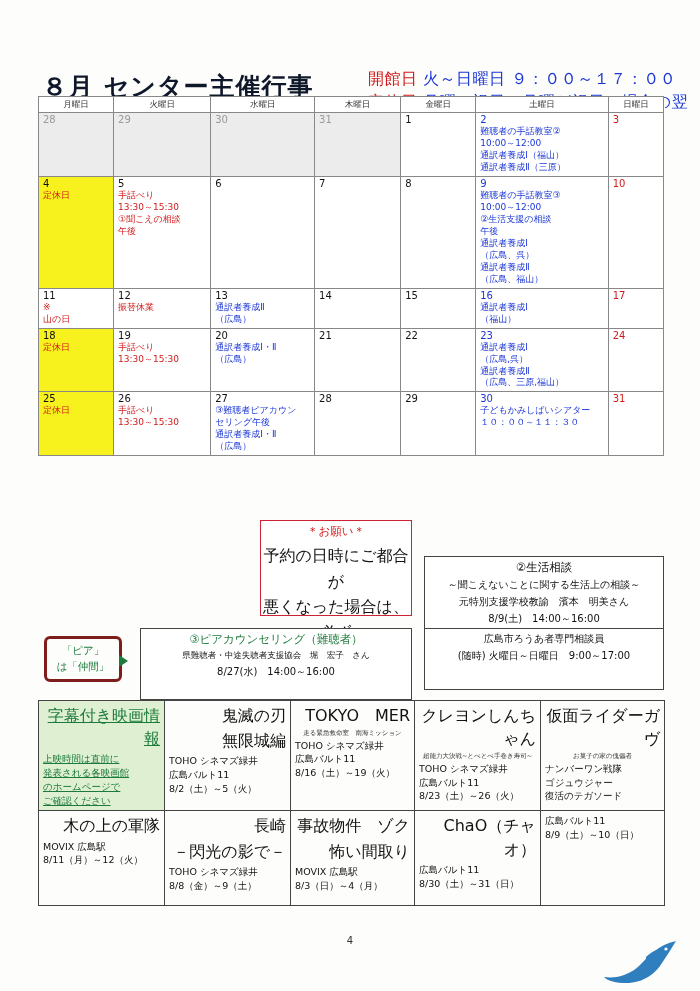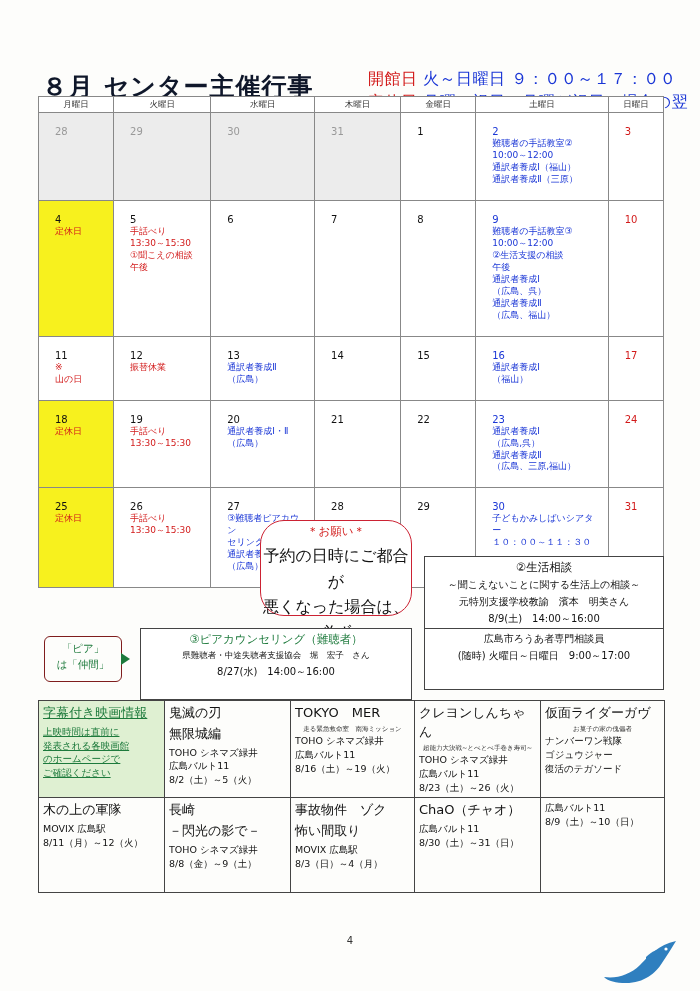--- a/index.html
+++ b/index.html
@@ -37,21 +37,21 @@
   table.cal th{
     font-size:8.5px;font-weight:normal;color:#333;
     border:1px solid #888;
     height:13px;
     text-align:center;
     background:#fff;
   }
   table.cal td{
     border:1px solid #888;
     vertical-align:top;
-    padding:12px;
+    padding:0;
     background:#fff;
   }
   .daynum{
     font-size:10px;
     padding:1px 0 0 4px;
     line-height:1.1;
   }
   .daynum.blue{color:#1a36d6;}
   .daynum.red{color:#d21a1a;}
   .daynum.gray{color:#999;}
@@ -77,49 +77,49 @@
   }
   .box-sub{
     text-align:center;font-size:10px;
     padding-top:3px;
   }
   .box-line{
     text-align:center;font-size:10px;padding-top:3px;
   }
   .red-t{color:#d21a1a;}
   .green-t{color:#1d7a3c;}
-  .pink-box{border-color:#c23;border-radius:24px; }
+  .pink-box{border-color:#c23; }
   .note-center{font-size:16px;text-align:center;line-height:1.6;color:#111;}
   
   table.movies{
     position:absolute;left:38px;top:700px;width:626px;
     border-collapse:collapse;table-layout:fixed;
   }
   table.movies td{
     border:1px solid #444;
     vertical-align:top;
     font-size:9.5px;
     padding:3px 4px;
     line-height:1.45;
     height:88px;
   }
-  .mv-title{display:block;text-align:left;font-size:13px;padding-bottom:2px;}
+  .mv-title{display:block;text-align:right;font-size:16px;padding-bottom:2px;}
   .mv-sub{display:block;text-align:center;font-size:6.5px;color:#333;}
   .mv-line{display:block;font-size:9.5px;}
   .green-cell{background:#dff0d2;}
   .green-txt{color:#1d7a3c;text-decoration:underline;}
   .underline-t{text-decoration:underline;}
   .pagenum{
     position:absolute;left:0;top:935px;width:700px;text-align:center;
     font-size:10px;color:#333;
   }
   .dolphin{position:absolute;right:14px;bottom:6px;}
   .piabubble{
     position:absolute;left:44px;top:636px;width:78px;height:46px;
-    border:1px solid #7f1d1d;border-radius:6px;
+    border:3px solid #7f1d1d;border-radius:6px;
     font-size:10.5px;color:#1d7a3c;text-align:center;
     line-height:1.5;padding-top:4px;box-sizing:border-box;
   }
   .piabubble::after{
     content:"";position:absolute;right:-9px;top:16px;
     border-top:6px solid transparent;border-bottom:6px solid transparent;
     border-left:9px solid #1d7a3c;
   }
 </style>
 </head>

